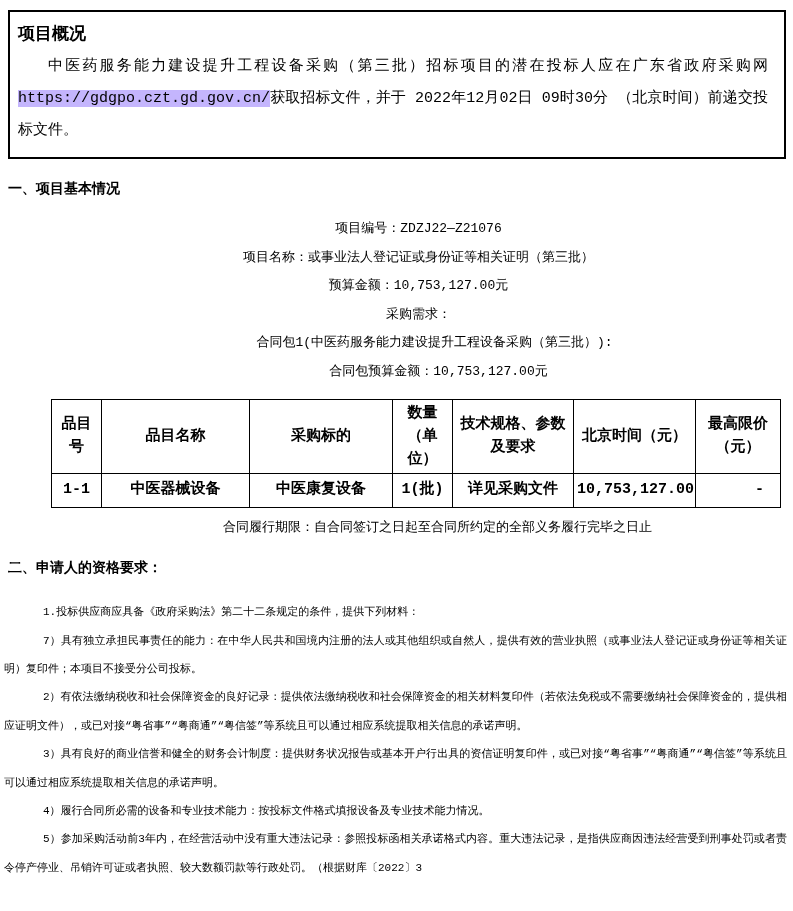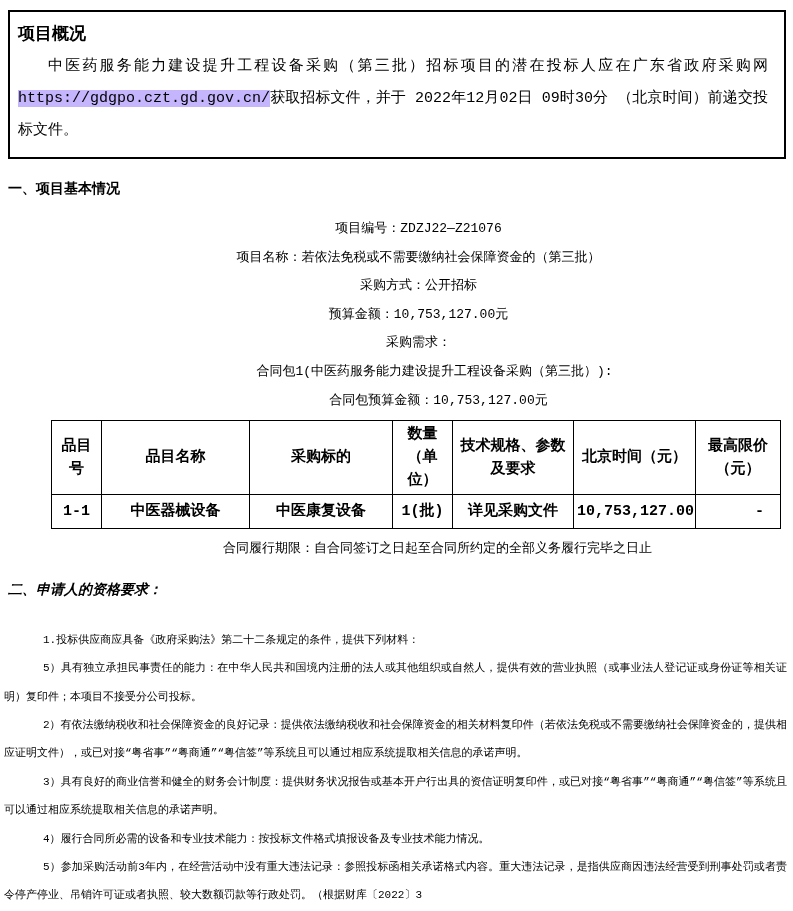--- a/index.html
+++ b/index.html
@@ -22,33 +22,33 @@
     font-size: 15px; line-height: 32px; margin: 3px 0 0 0;
     text-indent: 2em; text-align: justify;
   }
   .url-highlight { background: #c4b5fd; }
 
   
   .section-heading {
     font-size: 14px; font-weight: bold; line-height: 24px;
     margin: 18px 0 14px 4px;
   }
-  .section-heading.second { margin: 14px 0 24px 4px; font-style: italic; }
+  .section-heading.second { margin: 14px 0 18px 4px; }
 
   
   .fields { font-size: 13px; line-height: 28.6px; text-align: center; }
   .field { margin: 0; padding-left: 46px; }
   .field.pkg  { padding-left: 78px; }
   .field.pkg2 { padding-left: 86px; }
   .field.post { padding-left: 84px; }
 
   
   table.items {
     border-collapse: collapse; table-layout: fixed;
-    margin: 5px 0 6px 47px; width: 729px;
+    margin: 12px 0 6px 47px; width: 729px;
   }
   .items th, .items td {
     border: 1px solid #000; font-size: 15px; text-align: center;
     padding: 2px 3px; overflow: hidden; font-weight: bold;
   }
   .items th { font-weight: bold; height: 72px; vertical-align: middle; line-height: 23px; }
   .items td { height: 34px; vertical-align: middle; line-height: 20px; }
   .items td.r  { text-align: right; padding-right: 12px; }
   .items td.r2 { text-align: right; padding-right: 16px; }
 
@@ -65,22 +65,21 @@
 
   <div class="overview-box">
     <div class="overview-title">项目概况</div>
     <p class="overview-para"><span>中医药服务能力建设提升工程设备采购（第三批）招标项目的潜在投标人应在广东省政府采购网</span><span class="url-highlight">https://gdgpo.czt.gd.gov.cn/</span><span>获取招标文件，并于 2022年12月02日 09时30分 （北京时间）前递交投标文件。</span></p>
   </div>
 
   <h2 class="section-heading">一、项目基本情况</h2>
 
   <div class="fields">
     <p class="field"><span>项目编号：</span><span>ZDZJ22—Z21076</span></p>
-    <p class="field"><span>项目名称：</span><span>若依法免税或不需要缴纳社会保障资金的（第三批）</span></p>
-    <p class="field"><span>采购方式：</span><span>公开招标</span></p>
+    <p class="field"><span>项目名称：</span><span>或事业法人登记证或身份证等相关证明（第三批）</span></p>
     <p class="field"><span>预算金额：</span><span>10,753,127.00元</span></p>
     <p class="field"><span>采购需求：</span><span></span></p>
     <p class="field pkg">合同包1(中医药服务能力建设提升工程设备采购（第三批）):</p>
     <p class="field pkg2">合同包预算金额：10,753,127.00元</p>
   </div>
 
   <table class="items">
     <colgroup>
       <col style="width:50px">
         <col style="width:148px">
@@ -115,20 +114,20 @@
   </table>
 
   <div class="fields">
     <p class="field post">合同履行期限：自合同签订之日起至合同所约定的全部义务履行完毕之日止</p>
   </div>
 
   <h2 class="section-heading second">二、申请人的资格要求：</h2>
 
   <div>
     <p class="para">1.投标供应商应具备《政府采购法》第二十二条规定的条件，提供下列材料：</p>
-    <p class="para">5）具有独立承担民事责任的能力：在中华人民共和国境内注册的法人或其他组织或自然人，提供有效的营业执照（或事业法人登记证或身份证等相关证明）复印件；本项目不接受分公司投标。</p>
+    <p class="para">7）具有独立承担民事责任的能力：在中华人民共和国境内注册的法人或其他组织或自然人，提供有效的营业执照（或事业法人登记证或身份证等相关证明）复印件；本项目不接受分公司投标。</p>
     <p class="para">2）有依法缴纳税收和社会保障资金的良好记录：提供依法缴纳税收和社会保障资金的相关材料复印件（若依法免税或不需要缴纳社会保障资金的，提供相应证明文件），或已对接“粤省事”“粤商通”“粤信签”等系统且可以通过相应系统提取相关信息的承诺声明。</p>
     <p class="para">3）具有良好的商业信誉和健全的财务会计制度：提供财务状况报告或基本开户行出具的资信证明复印件，或已对接“粤省事”“粤商通”“粤信签”等系统且可以通过相应系统提取相关信息的承诺声明。</p>
     <p class="para">4）履行合同所必需的设备和专业技术能力：按投标文件格式填报设备及专业技术能力情况。</p>
     <p class="para">5）参加采购活动前3年内，在经营活动中没有重大违法记录：参照投标函相关承诺格式内容。重大违法记录，是指供应商因违法经营受到刑事处罚或者责令停产停业、吊销许可证或者执照、较大数额罚款等行政处罚。（根据财库〔2022〕3</p>
   </div>
 
 </div>
 
 </body></html>

